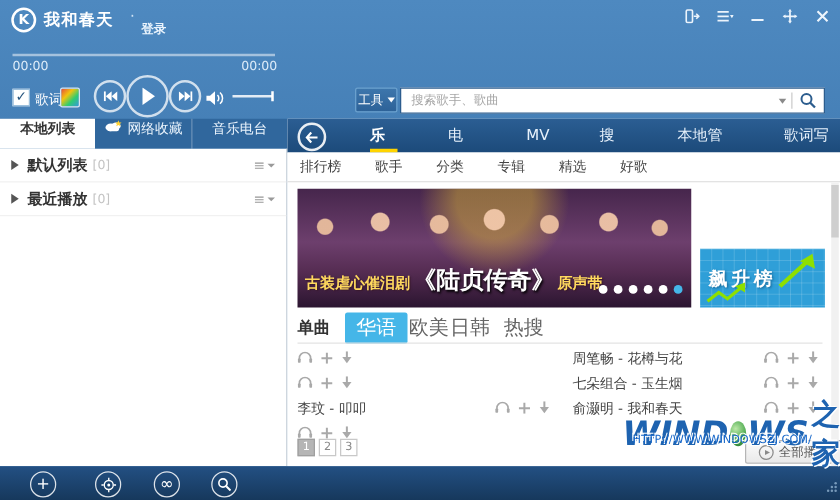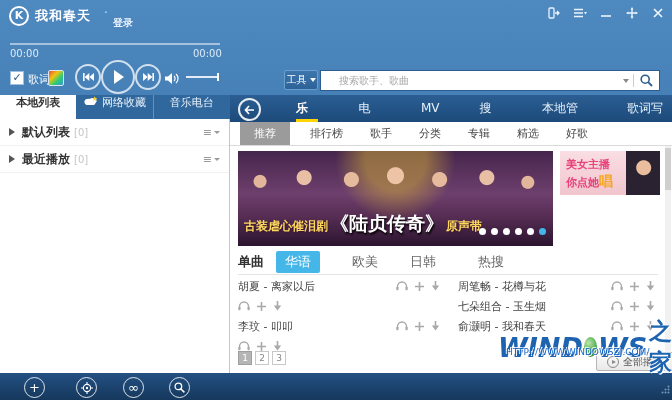--- a/index.html
+++ b/index.html
@@ -31,21 +31,21 @@
   .spk{left:165px;top:70px;}
   .vol-line{left:186px;top:76px;width:32px;height:2px;background:rgba(255,255,255,.85);}
   .vol-handle{left:217px;top:73px;width:2px;height:8px;background:#fff;}
   
   .tools-btn{left:284px;top:70px;width:32px;height:18px;background:linear-gradient(#3d76ac,#2d6298);
     border:1px solid #6aa0cd;border-radius:2px;color:#fff;font-size:10px;
     display:flex;align-items:center;justify-content:center;gap:3px;cursor:pointer;}
   .caret{width:0;height:0;border-left:3px solid transparent;border-right:3px solid transparent;border-top:4px solid #fff;}
   .searchbox{left:320px;top:70px;width:338px;height:19px;background:#fff;border:1px solid #2c5d8e;
     display:flex;align-items:center;}
-  .searchbox input{flex:1;border:none;outline:none;font-size:10px;color:#444;padding:0 18px;
+  .searchbox input{flex:1;border:none;outline:none;font-size:10px;color:#444;padding:0 8px;
     font-family:"DejaVu Sans","Liberation Sans",sans-serif;background:transparent;}
   .searchbox input::placeholder{color:#a5a5a5;}
   .s-caret{border-top-color:#8a8a8a;margin:0 4px;}
   .s-div{width:1px;height:13px;background:#ccc;}
   .s-mag{padding:0 6px;display:flex;align-items:center;cursor:pointer;}
   
   .side-tabs{left:0;top:95px;width:230px;height:24px;background:#30679d;display:flex;}
   .side-tab{flex:1;color:#e9f3fc;font-size:11px;display:flex;align-items:flex-start;justify-content:center;gap:4px;cursor:pointer;}
   .side-tab.active{background:#fff;color:#333;font-weight:bold;}
   .side-tab.b-left{border-left:1px solid rgba(255,255,255,.28);}
@@ -98,21 +98,21 @@
     background:radial-gradient(circle at 52% 38%, #e9bd9d 0 7px, #2a2230 8px);}
   .promo2{left:330px;top:53px;width:100px;height:47px;background:#2f9fd8;overflow:hidden;cursor:pointer;
     background-image:linear-gradient(rgba(255,255,255,.16) 1px,transparent 1px),
       linear-gradient(90deg,rgba(255,255,255,.16) 1px,transparent 1px);
     background-size:9px 9px;background-color:#2f9fd8;}
   .promo2-txt{position:absolute;left:7px;top:15px;color:#fff;font-size:15px;font-weight:bold;
     letter-spacing:3px;text-shadow:1px 1px 2px #16699a;}
   
   .singles-bar{left:8px;top:107px;right:14px;height:18px;display:flex;align-items:center;}
   .singles-h{font-size:13px;font-weight:bold;color:#333;margin-right:12px;}
-  .gtab{font-size:13px;color:#666;margin-right:32px;cursor:pointer;}
+  .gtab{font-size:16px;color:#666;margin-right:1px;cursor:pointer;}
   .gtab.active{background:#45b6e8;color:#fff;padding:2px 9px;border-radius:2px;}
   .gtab.last{margin-left:10px;}
   .singles-div{left:8px;top:128px;right:14px;border-top:1px solid #e4e4e4;}
   .song-col{top:130px;}
   .col-l{left:8px;width:202px;} .col-r{left:228px;width:197px;}
   .song-row{height:20px;display:flex;align-items:center;justify-content:space-between;}
   .song-title{font-size:11px;color:#444;white-space:nowrap;overflow:hidden;cursor:pointer;}
   .song-actions{display:flex;gap:7px;align-items:center;flex:none;}
   .act{cursor:pointer;display:flex;align-items:center;}
   
@@ -282,21 +282,20 @@
       <div class="nav-tabs">
         <span class="nav-tab active">乐库</span>
         <span class="nav-tab">电台</span>
         <span class="nav-tab">MV</span>
         <span class="nav-tab">搜索</span>
         <span class="nav-tab">本地管理</span>
         <span class="nav-tab">歌词写真</span>
       </div>
     </div>
     <div class="subnav">
-      <span class="sub-tab active">推荐</span>
       <span class="sub-tab">排行榜</span>
       <span class="sub-tab">歌手</span>
       <span class="sub-tab">分类</span>
       <span class="sub-tab">专辑</span>
       <span class="sub-tab">精选</span>
       <span class="sub-tab">好歌</span>
     </div>
 
     <div class="content">
 
@@ -309,38 +308,41 @@
         <div class="dots">
           <span class="dot"></span>
           <span class="dot"></span>
           <span class="dot"></span>
           <span class="dot"></span>
           <span class="dot"></span>
           <span class="dot active"></span>
         </div>
       </div>
 
-      <div class="abs promo1">
-        <span class="promo1-l1">美女主播</span>
-        <span class="promo1-l2"><span>你点她</span><span class="promo1-sing">唱</span></span>
-        <span class="promo-photo"></span>
+      <div class="abs promo2">
+        <span class="promo2-txt">飙升榜</span>
+        <svg class="abs" style="right:0;top:0;" width="100" height="47" viewBox="0 0 100 47">
+          <path d="M64 30 L86 10" stroke="#8ee000" stroke-width="3.5" fill="none"></path>
+          <polygon points="90,4 92,16 80,10" fill="#8ee000"></polygon>
+          <path d="M6 42 l9 -7 7 5 11 -9" stroke="#8ee000" stroke-width="2.5" fill="none"></path>
+          <polygon points="36,27 36,35 28,30" fill="#8ee000"></polygon>
+        </svg>
       </div>
 
       <div class="abs singles-bar">
         <span class="singles-h">单曲</span>
         <span class="gtab active">华语</span>
         <span class="gtab">欧美</span>
         <span class="gtab">日韩</span>
         <span class="gtab last">热搜</span>
       </div>
       <div class="abs singles-div"></div>
 
       <div class="abs song-col col-l">
         <div class="song-row">
-          <span class="song-title">胡夏 - 离家以后</span>
           <span class="song-actions">
               <span class="act">
                 <svg width="12" height="10" viewBox="0 0 12 10">
                   <path d="M1.5 8 V5.5 a4.5 4.5 0 0 1 9 0 V8" fill="none" stroke="#a9a9a9" stroke-width="1.3"></path>
                   <rect x="0.3" y="5.8" width="2.2" height="3.4" rx="0.6" fill="#a9a9a9"></rect>
                   <rect x="9.5" y="5.8" width="2.2" height="3.4" rx="0.6" fill="#a9a9a9"></rect>
                 </svg>
               </span>
               <span class="act">
                 <svg width="9" height="9" viewBox="0 0 9 9">

